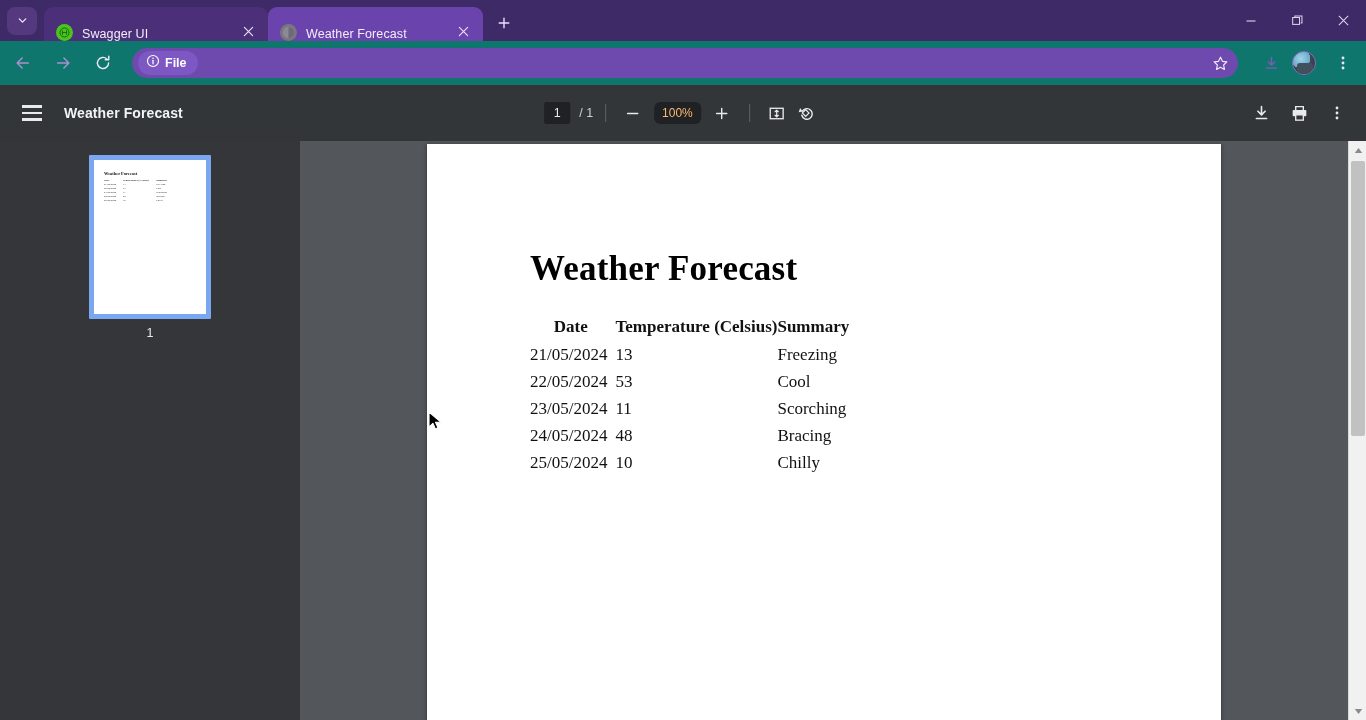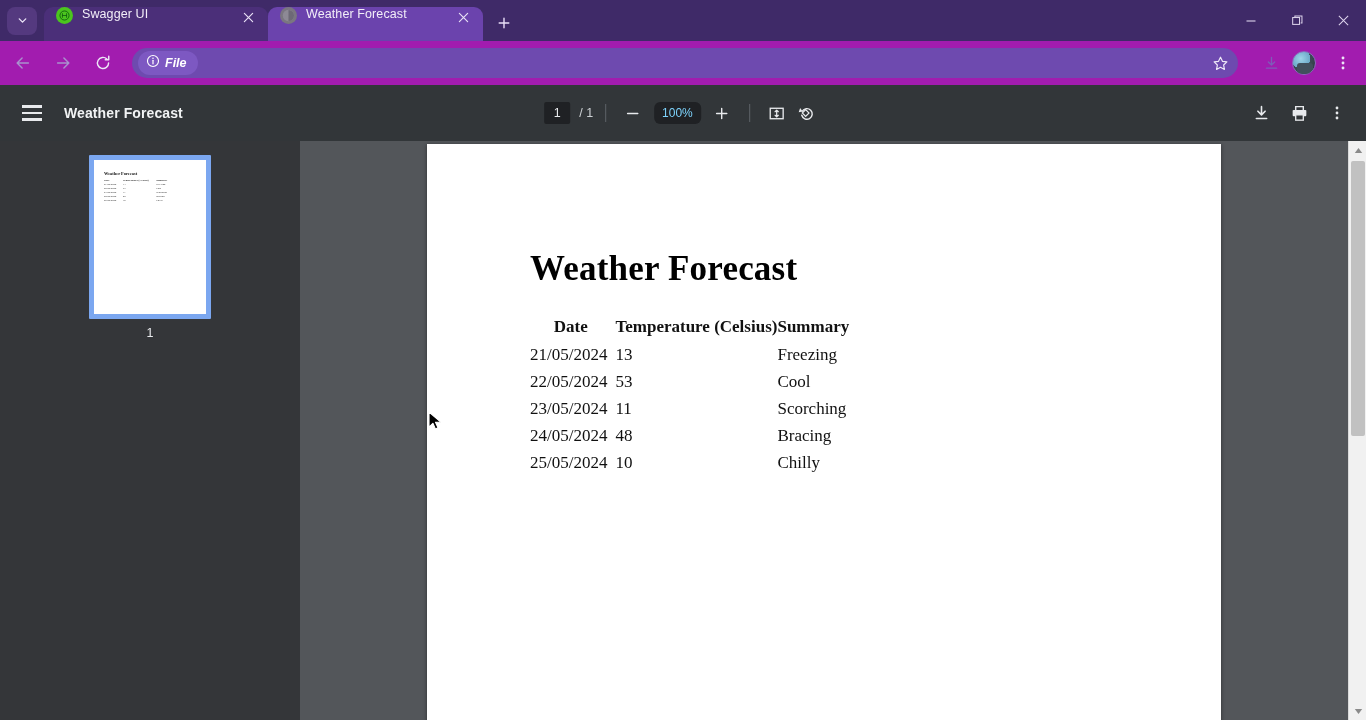--- a/index.html
+++ b/index.html
@@ -21,21 +21,21 @@
     display: flex; align-items: center; justify-content: center;
     align-self: flex-start;
   }
   .tab-search-inner {
     width: 30px; height: 28px; border-radius: 8px;
     background: #54397f;
     display: flex; align-items: center; justify-content: center;
   }
   .tab {
     height: 34px;
-    display: flex; align-items: flex-start;
+    display: flex; align-items: flex-end;
     padding: 0 10px 0 12px;
     border-radius: 9px 9px 0 0;
     position: relative;
     min-width: 120px;
   }
   .tab.inactive { width: 224px; background: #4b2f79; }
   .tab.active   { width: 215px; background: #6b43ad; }
   .tab-favicon {
     width: 17px; height: 17px; border-radius: 50%;
     flex: 0 0 17px; margin-right: 9px;
@@ -65,22 +65,22 @@
   }
   .wc {
     width: 46px; height: 41px;
     display: flex; align-items: center; justify-content: center;
     color: #ddd4ec;
   }
 
   
   .navbar {
     position: absolute; left: 0; top: 41px; width: 1366px; height: 44px;
-    background: #a21caf;
-    display: flex; align-items: center; font-style: italic;
+    background: #0f766e;
+    display: flex; align-items: center;
   }
   .navbtn {
     width: 34px; height: 34px; margin-left: 6px;
     display: flex; align-items: center; justify-content: center;
     color: #ece6f6;
   }
   .navbtn.dim { color: #a991cd; }
   .omnibox {
     flex: 1 1 auto; height: 30px; margin: 0 10px 0 12px;
     background: #6e4aaf; border-radius: 16px;
@@ -142,21 +142,21 @@
   .pagetotal { font-size: 12.5px; color: #cdd1d4; margin-left: 9px; }
   .vsep { width: 1px; height: 18px; background: #5f6368; margin: 0 12px; }
   .tbtn {
     width: 30px; height: 30px;
     display: flex; align-items: center; justify-content: center;
     color: #e8eaed;
   }
   .zoombox {
     height: 22px; background: #1f2124; border-radius: 6px;
     display: flex; align-items: center; justify-content: center;
-    color: #7dd3fc; font-size: 12px; padding: 0 8px; margin: 16px 6px;
+    color: #fdba74; font-size: 12px; padding: 0 8px; margin: 16px 6px;
   }
   .pdf-right {
     margin-left: auto; display: flex; align-items: center;
     gap: 8px; margin-right: 14px;
   }
 
   
   .pdf-sidebar {
     position: absolute; left: 0; top: 141px; width: 300px; height: 579px;
     background: #343639;

